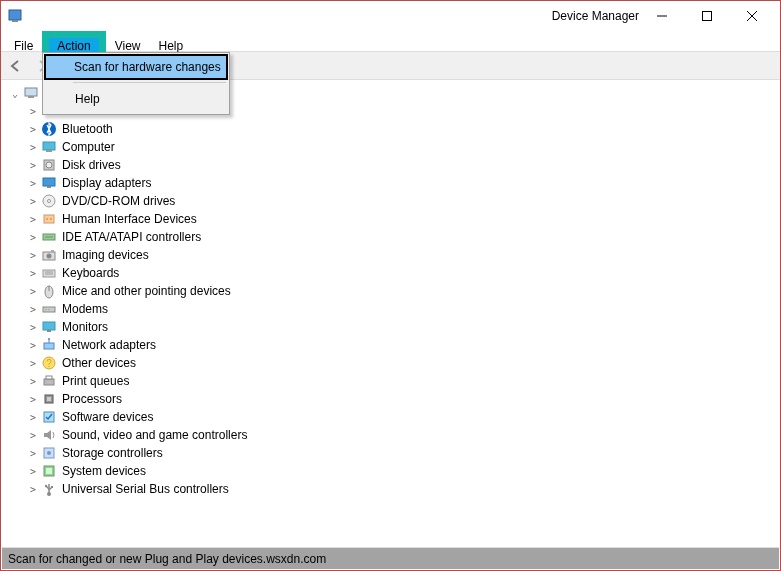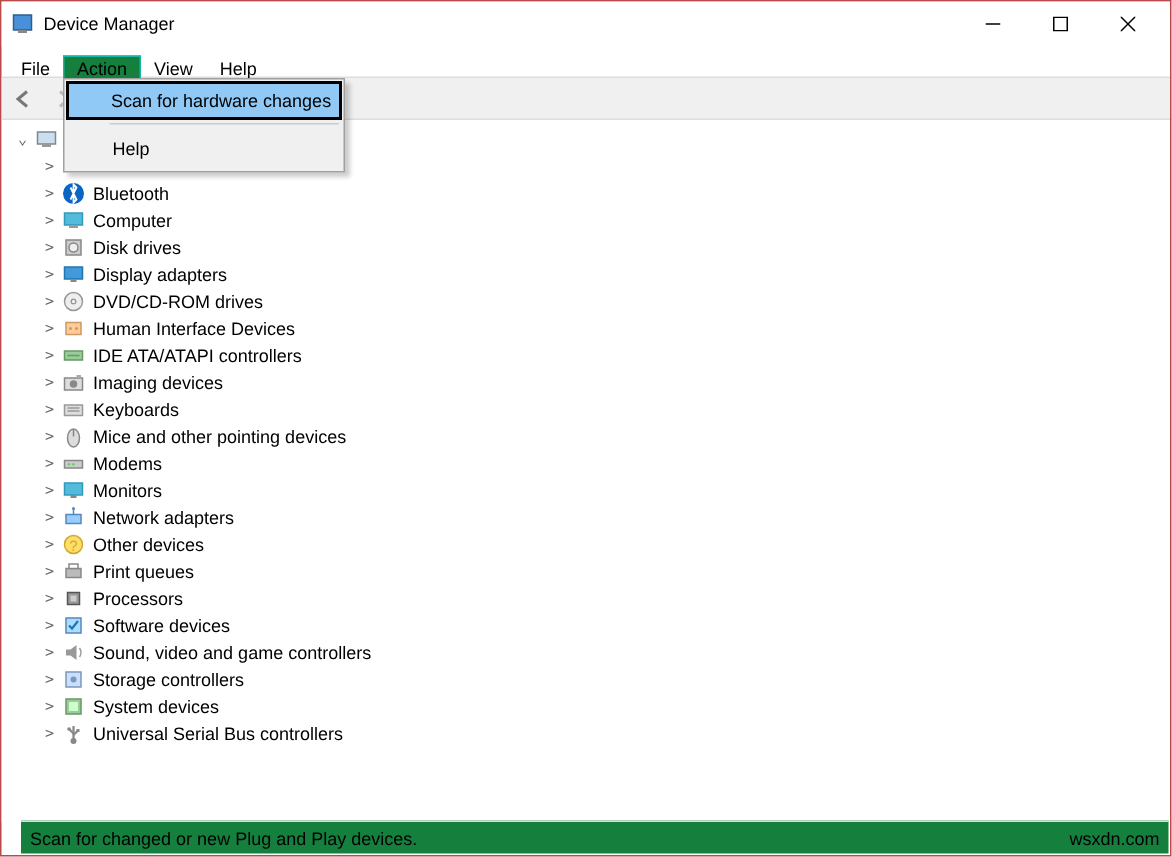--- a/index.html
+++ b/index.html
@@ -15,31 +15,31 @@
     position: relative;
   }
   .titlebar {
     height: 30px;
     display: flex;
     align-items: center;
     padding: 0 6px;
     background: #fff;
   }
   .titlebar .appicon { width: 16px; height: 16px; margin-right: 6px; }
-  .titlebar .title { flex: 1; font-size: 12px; color: #000; }
+  .titlebar .title { flex: 1; font-size: 12px; color: #000; text-align: right; }
   .winbtn { width: 45px; height: 28px; display:flex;align-items:center;justify-content:center;color:#000; }
   .menubar {
     height: 21px;
     display: flex;
     align-items: center;
     padding: 0 4px;
     border-bottom: 1px solid #ddd;
   }
   .menubar .menuitem { padding: 2px 9px; font-size: 12px; cursor: default; margin-top: 10px;}
-  .menubar .menuitem.active { background: #15803d; border: 1px solid #14b8a6; padding:1px 8px;}
+  .menubar .menuitem.active { background: #0ea5e9; border: 7px solid #14b8a6; padding:1px 8px;}
   .toolbar {
     height: 28px;
     background: #f0f0f0;
     border-bottom: 1px solid #ddd;
     display:flex;align-items:center;padding:0 4px;gap:4px;
   }
   .toolicon { width:22px;height:22px;display:flex;align-items:center;justify-content:center;color:#555;}
   .toolsep { width:1px;height:20px;background:#ccc;margin:0 2px;}
   .tree {
     padding: 4px 0;
@@ -58,23 +58,23 @@
     width:188px;
     background:#f0f0f0;
     border:1px solid #a0a0a0;
     box-shadow: 3px 3px 3px rgba(0,0,0,0.2);
     padding:2px;
     z-index:10;
   }
   .dd-item { height:26px; display:flex;align-items:center;padding-left:30px;font-size:12px;}
   .dd-item.hl { background:#90c8f6; border:2px solid #000; padding-left:28px; margin:-1px;}
   .statusbar {
-    position:absolute;left:13px;right:1px;bottom:1px;height:22px;
-    background:#15803d;border-top:1px solid #ddd;
-    display:flex;align-items:center;padding:0 6px;font-size:12px;justify-content:space-between;
+    position:absolute;left:1px;right:1px;bottom:1px;height:22px;
+    background:#a3a3a3;border-top:1px solid #ddd;
+    display:flex;align-items:center;padding:0 6px;font-size:12px;
   }
   svg { display:block; }
 </style>
 </head>
 <body>
 
 <div class="titlebar">
   <span class="appicon">
     <svg width="16" height="16">
         <rect x="2" y="2" width="12" height="10" fill="#4a90d9" stroke="#2c5f8d"></rect>

